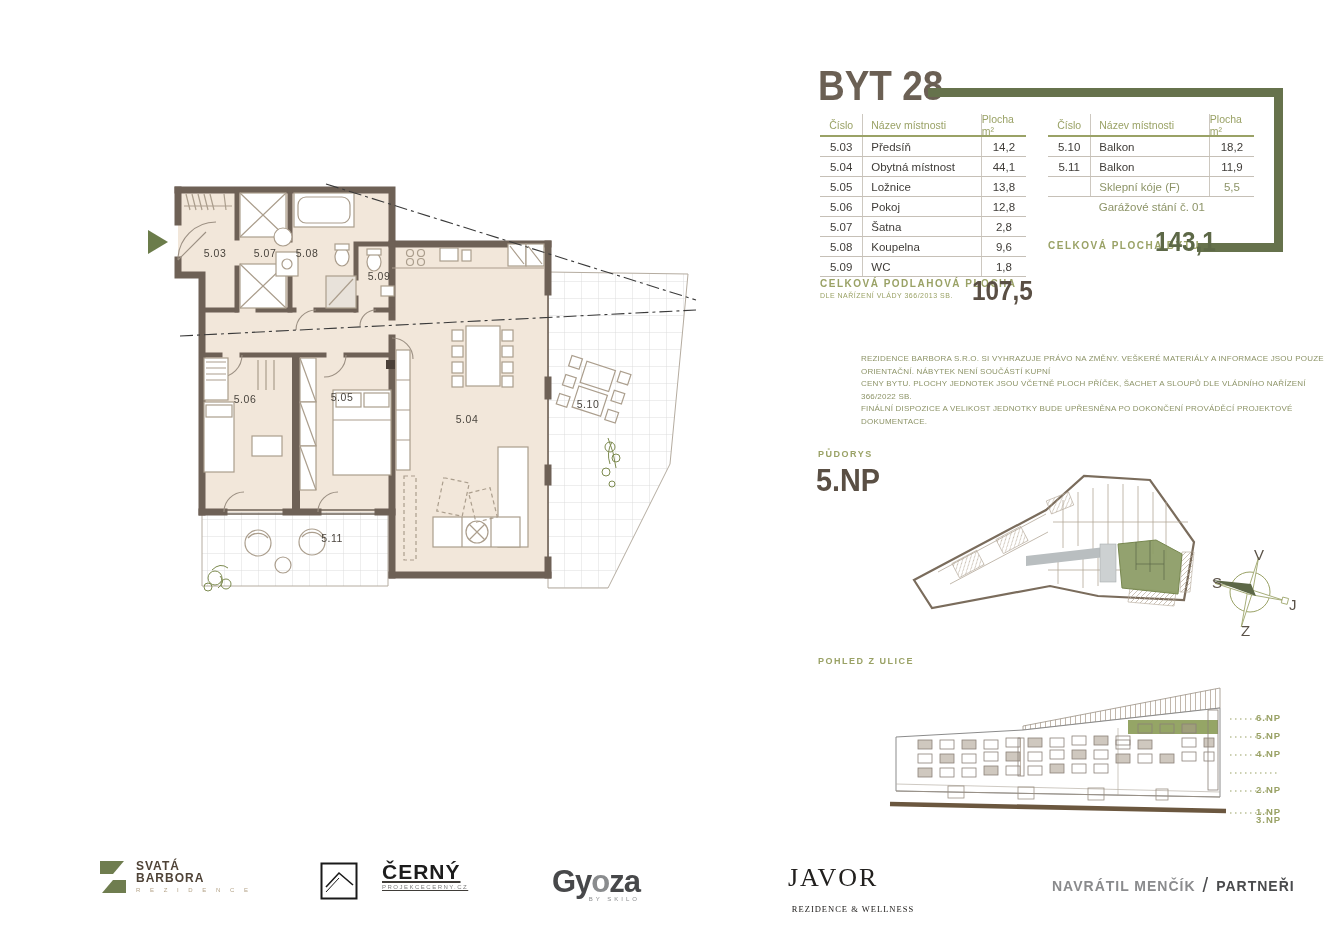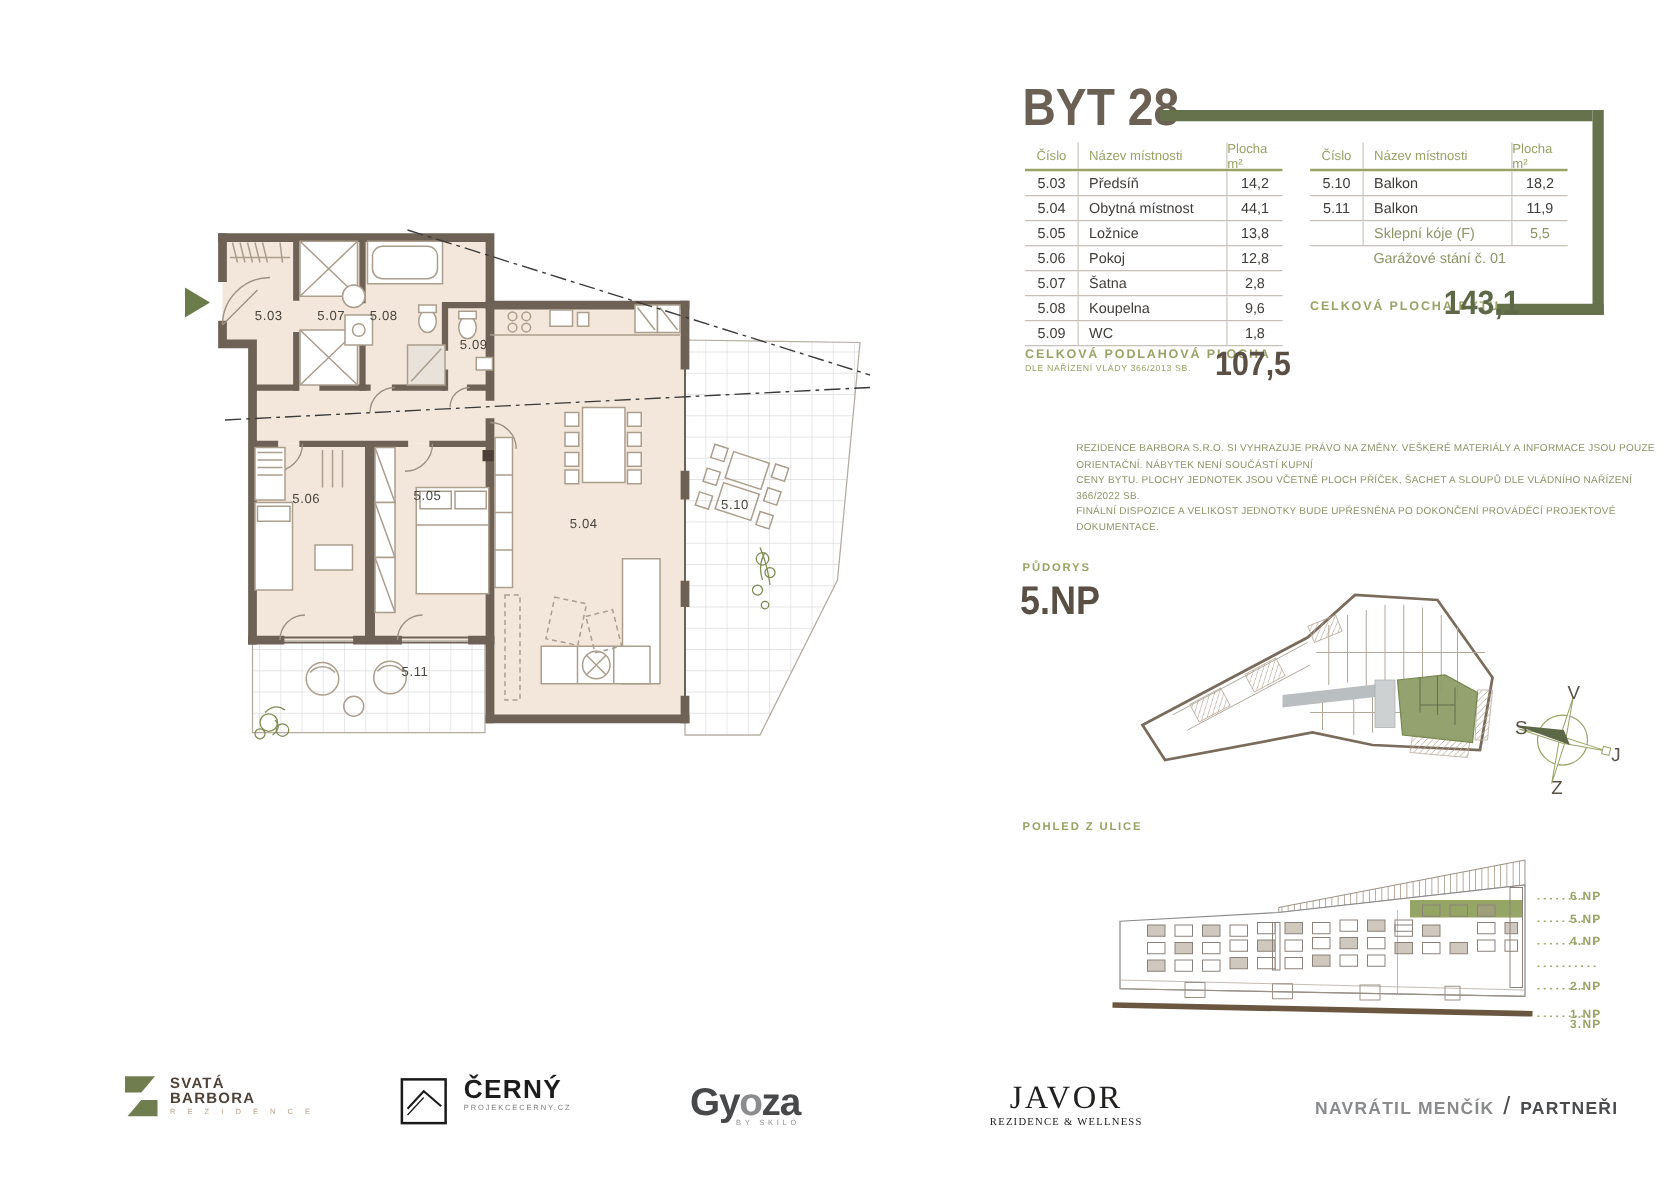--- a/index.html
+++ b/index.html
@@ -37,22 +37,22 @@
   .comp-lbl{position:absolute;font-size:15px;color:#5a5248;}
 
   
   .sb-text{font-size:12px;font-weight:700;color:#4f4337;letter-spacing:1px;line-height:12px;}
   .sb-sub{font-size:6px;color:#b5a489;letter-spacing:4px;margin-top:3px;}
   .cerny-text{font-size:21px;font-weight:700;color:#1c1c1c;letter-spacing:1px;line-height:20px;}
   .cerny-sub{font-size:6px;color:#7c7c7c;letter-spacing:1.5px;margin-top:2px;}
   .gyoza{font-size:31px;font-weight:700;color:#47484a;letter-spacing:-1px;}
   .gyoza .g2{color:#8a8c8e;}
   .gyoza-sub{font-size:6px;color:#8a8c8e;letter-spacing:3px;text-align:right;margin-top:-4px;}
-  .javor{font-family:"Liberation Serif",serif;font-size:26px;color:#22201e;letter-spacing:2px;line-height:24px;text-align:center;}
-  .javor-sub{font-family:"Liberation Serif",serif;font-size:8.5px;color:#22201e;letter-spacing:1px;text-align:center;margin-top:2px;}
+  .javor{font-family:"Liberation Serif",serif;font-size:26px;color:#22201e;letter-spacing:2px;line-height:24px;text-align:left;}
+  .javor-sub{font-family:"Liberation Serif",serif;font-size:8.5px;color:#22201e;letter-spacing:1px;text-align:center;margin-top:14px;}
   .nav{font-size:14px;font-weight:700;letter-spacing:1px;color:#8a8b8d;display:flex;align-items:center;gap:7px;}
   .nav .dark{color:#4a4b4d;}
   .nav .slash{font-weight:400;font-size:20px;color:#4a4b4d;}
 </style>
 </head>
 <body>
 
 <div class="page">
 
   <div class="abs" style="left:140px;top:180px;width:560px;height:420px;">
@@ -461,21 +461,21 @@
       <path d="M2,1 h24 l-11,13 h-13 z" fill="#6f7d4f"></path>
       <path d="M28,33 h-24 l11,-13 h13 z" fill="#6f7d4f"></path>
     </svg>
     <div>
       <div class="sb-text">SVATÁ</div>
       <div class="sb-text">BARBORA</div>
       <div class="sb-sub">R E Z I D E N C E</div>
     </div>
   </div>
 
-  <div class="abs" style="left:320px;top:862px;display:flex;gap:13px;align-items:flex-start;">
+  <div class="abs" style="left:320px;top:862px;display:flex;gap:24px;align-items:flex-start;text-decoration:underline;">
     <svg width="38" height="38" viewBox="0 0 38 38">
       <rect x="1.5" y="1.5" width="35" height="35" fill="none" stroke="#1a1a1a" stroke-width="2"></rect>
       <path d="M6,25 L19,11 L33,23" fill="none" stroke="#1a1a1a" stroke-width="1.6"></path>
       <path d="M6,30 L19,16" fill="none" stroke="#1a1a1a" stroke-width="1"></path>
     </svg>
     <div>
       <div class="cerny-text">ČERNÝ</div>
       <div class="cerny-sub">PROJEKCECERNY.CZ</div>
     </div>
   </div>

